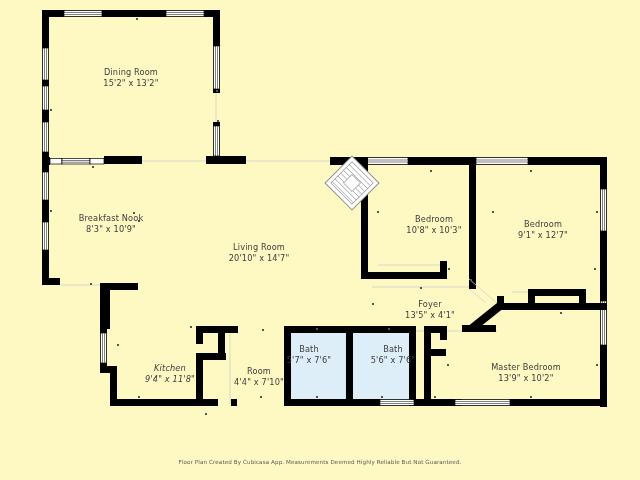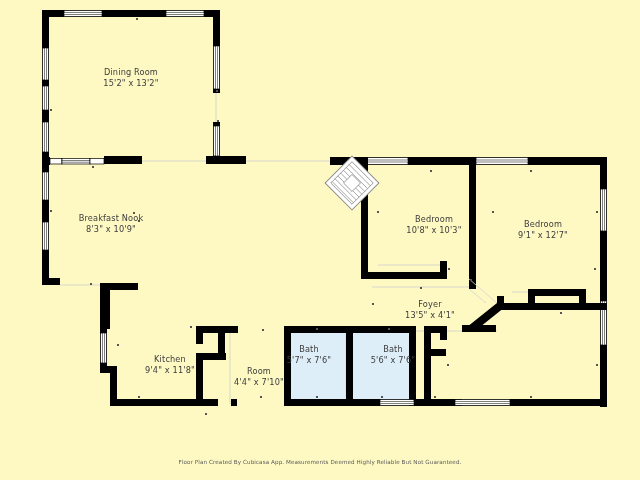--- a/index.html
+++ b/index.html
@@ -293,22 +293,26 @@
   <div class="room-label" style="left:131px; top:67px;">
     <span class="rl-name">Dining Room</span>
     <span class="rl-dims">15'2" x 13'2"</span>
   </div>
 
   <div class="room-label" style="left:95px; top:213px;margin-left:16px;">
     <span class="rl-name">Breakfast Nook</span>
     <span class="rl-dims">8'3" x 10'9"</span>
   </div>
 
-
-  <div class="room-label" style="left:170px; top:354px;">
+  <div class="room-label" style="left:259px; top:242px;">
+    <span class="rl-name">Living Room</span>
+    <span class="rl-dims">20'10" x 14'7"</span>
+  </div>
+
+  <div class="room-label" style="left:170px; top:363px;font-style:italic;">
     <span class="rl-name">Kitchen</span>
     <span class="rl-dims">9'4" x 11'8"</span>
   </div>
 
   <div class="room-label" style="left:259px; top:366px;">
     <span class="rl-name">Room</span>
     <span class="rl-dims">4'4" x 7'10"</span>
   </div>
 
   <div class="room-label" style="left:309px; top:344px;">
@@ -329,16 +333,20 @@
   <div class="room-label" style="left:434px; top:214px;">
     <span class="rl-name">Bedroom</span>
     <span class="rl-dims">10'8" x 10'3"</span>
   </div>
 
   <div class="room-label" style="left:543px; top:219px;">
     <span class="rl-name">Bedroom</span>
     <span class="rl-dims">9'1" x 12'7"</span>
   </div>
 
+  <div class="room-label" style="left:526px; top:362px;">
+    <span class="rl-name">Master Bedroom</span>
+    <span class="rl-dims">13'9" x 10'2"</span>
+  </div>
 
   <div class="footer-note" style="top:459px;">Floor Plan Created By Cubicasa App. Measurements Deemed Highly Reliable But Not Guaranteed.</div>
 
 </div>
 
 </body></html>

